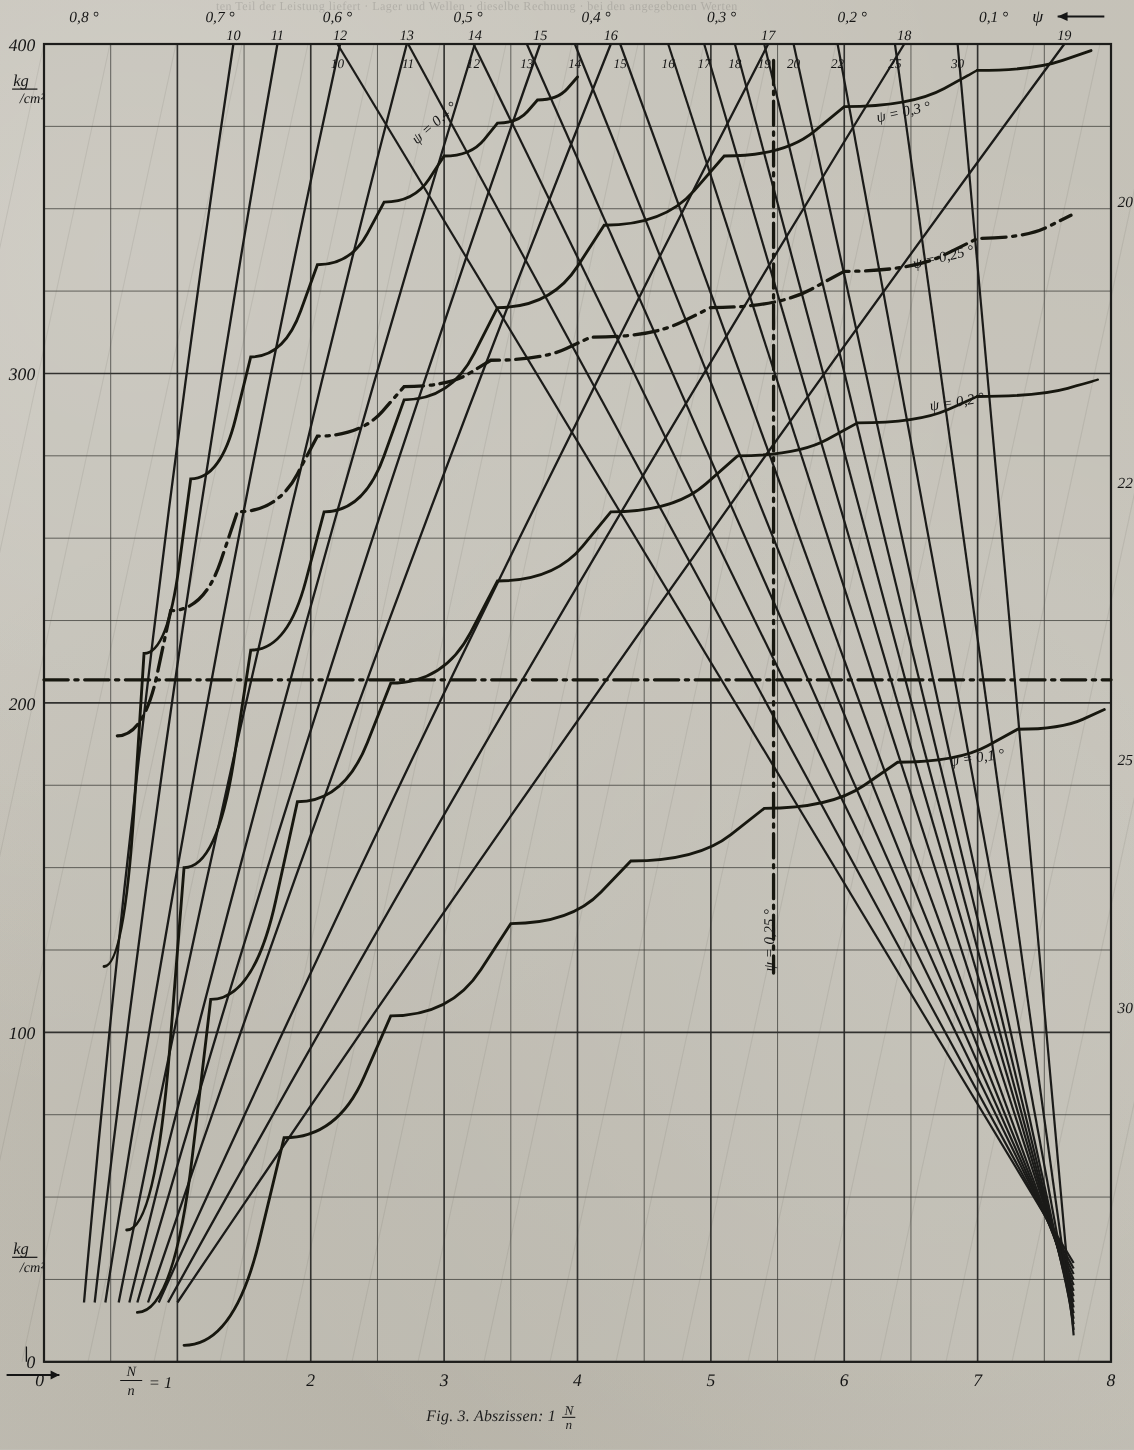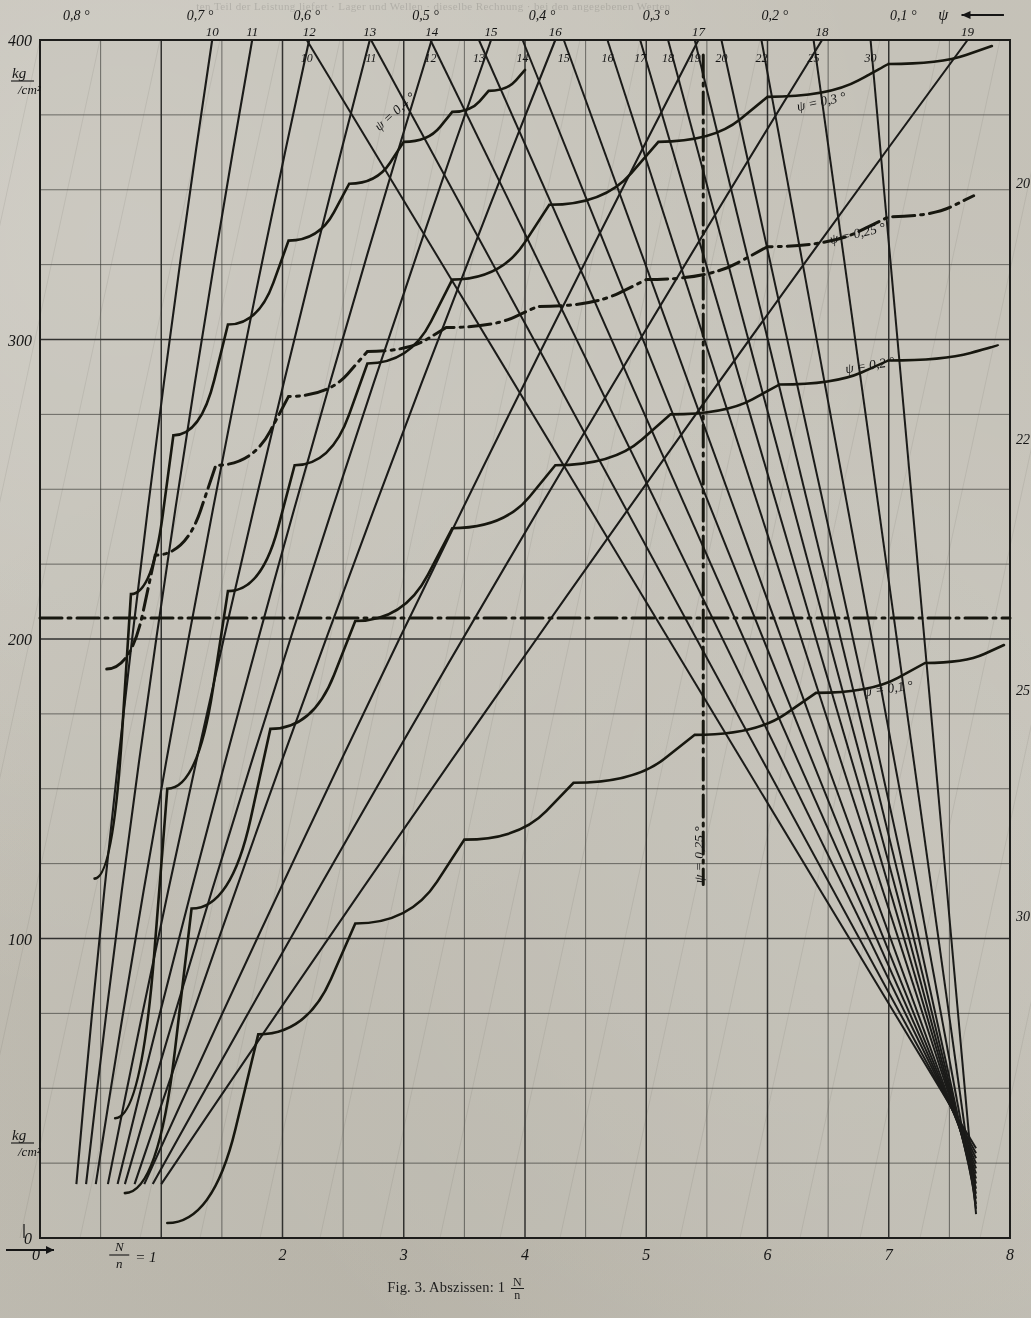--- a/index.html
+++ b/index.html
@@ -23,21 +23,21 @@
   }
   .bleed-text{
     position:absolute;top:0;left:0;width:867px;height:22px;
     opacity:.18;color:#3b3b3b;font-size:11px;letter-spacing:.4px;
     text-align:center;overflow:hidden;white-space:nowrap;
   }
   #figure-wrap{position:absolute;left:0;top:0;width:1031px;height:1318px;}
   svg{display:block;}
   .cap{
     position:absolute;left:0;top:1276px;width:913px;text-align:center;
-    font-size:14.5px;color:#1e1e1e;letter-spacing:.2px;
+    font-size:14.5px;color:#1e1e1e;letter-spacing:.2px;font-style:italic;
   }
   .cap .frac{display:inline-block;vertical-align:middle;text-align:center;line-height:1;margin:0 2px;}
   .cap .frac .num{display:block;font-size:12px;border-bottom:1px solid #1e1e1e;padding:0 2px;}
   .cap .frac .den{display:block;font-size:12px;padding:0 2px;}
 </style>
 </head>
 <body>
 
 <div class="paper-noise"></div>
 <div class="bleed-text">ten Teil der Leistung liefert  ·  Lager und Wellen  ·  dieselbe Rechnung  ·  bei den angegebenen Werten</div>

